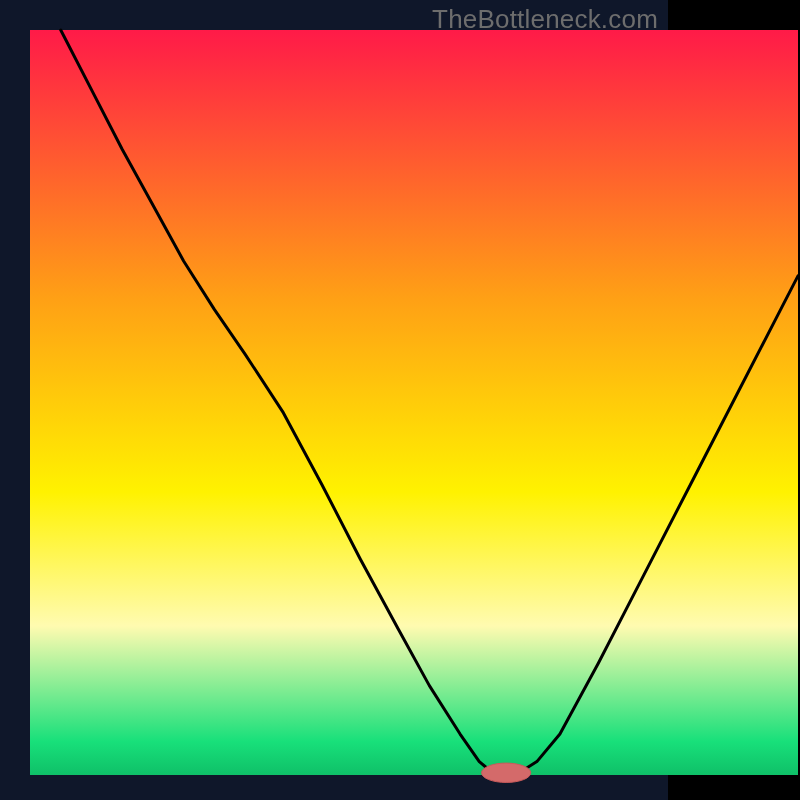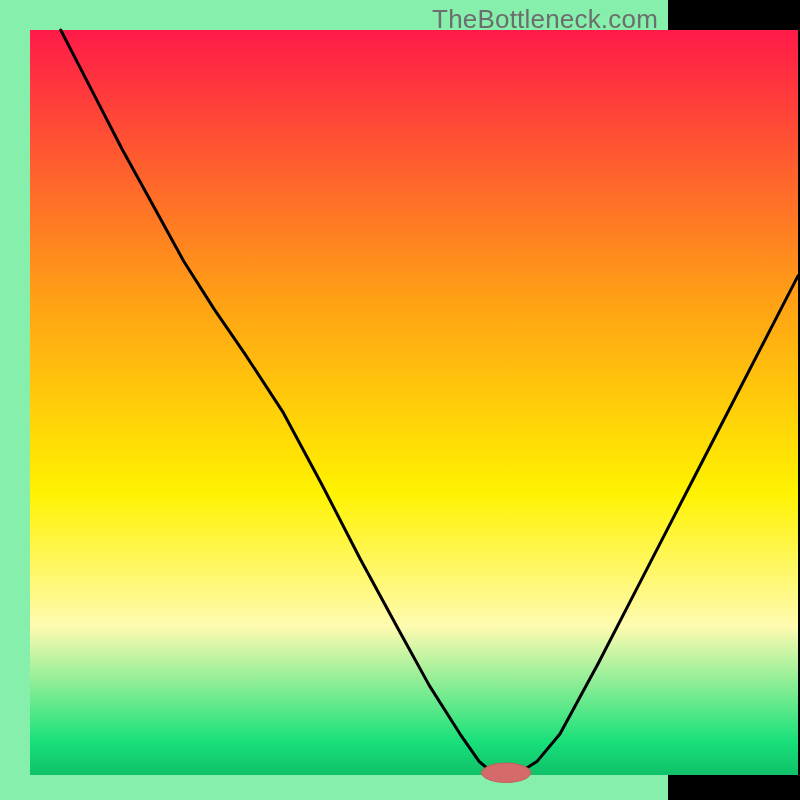--- a/index.html
+++ b/index.html
@@ -7,21 +7,21 @@
     padding: 0;
     width: 800px;
     height: 800px;
     overflow: hidden;
     background: #000;
   }
   .frame {
     position: relative;
     width: 668px;
     height: 800px;
-    background: #86efac;
+    background: #0f172a;
   }
   .watermark {
     position: absolute;
     top: 4px;
     right: 10px;
     font-family: Arial, Helvetica, sans-serif;
     font-size: 26px;
     font-weight: 500;
     color: #6d6d6d;
     letter-spacing: 0.2px;

